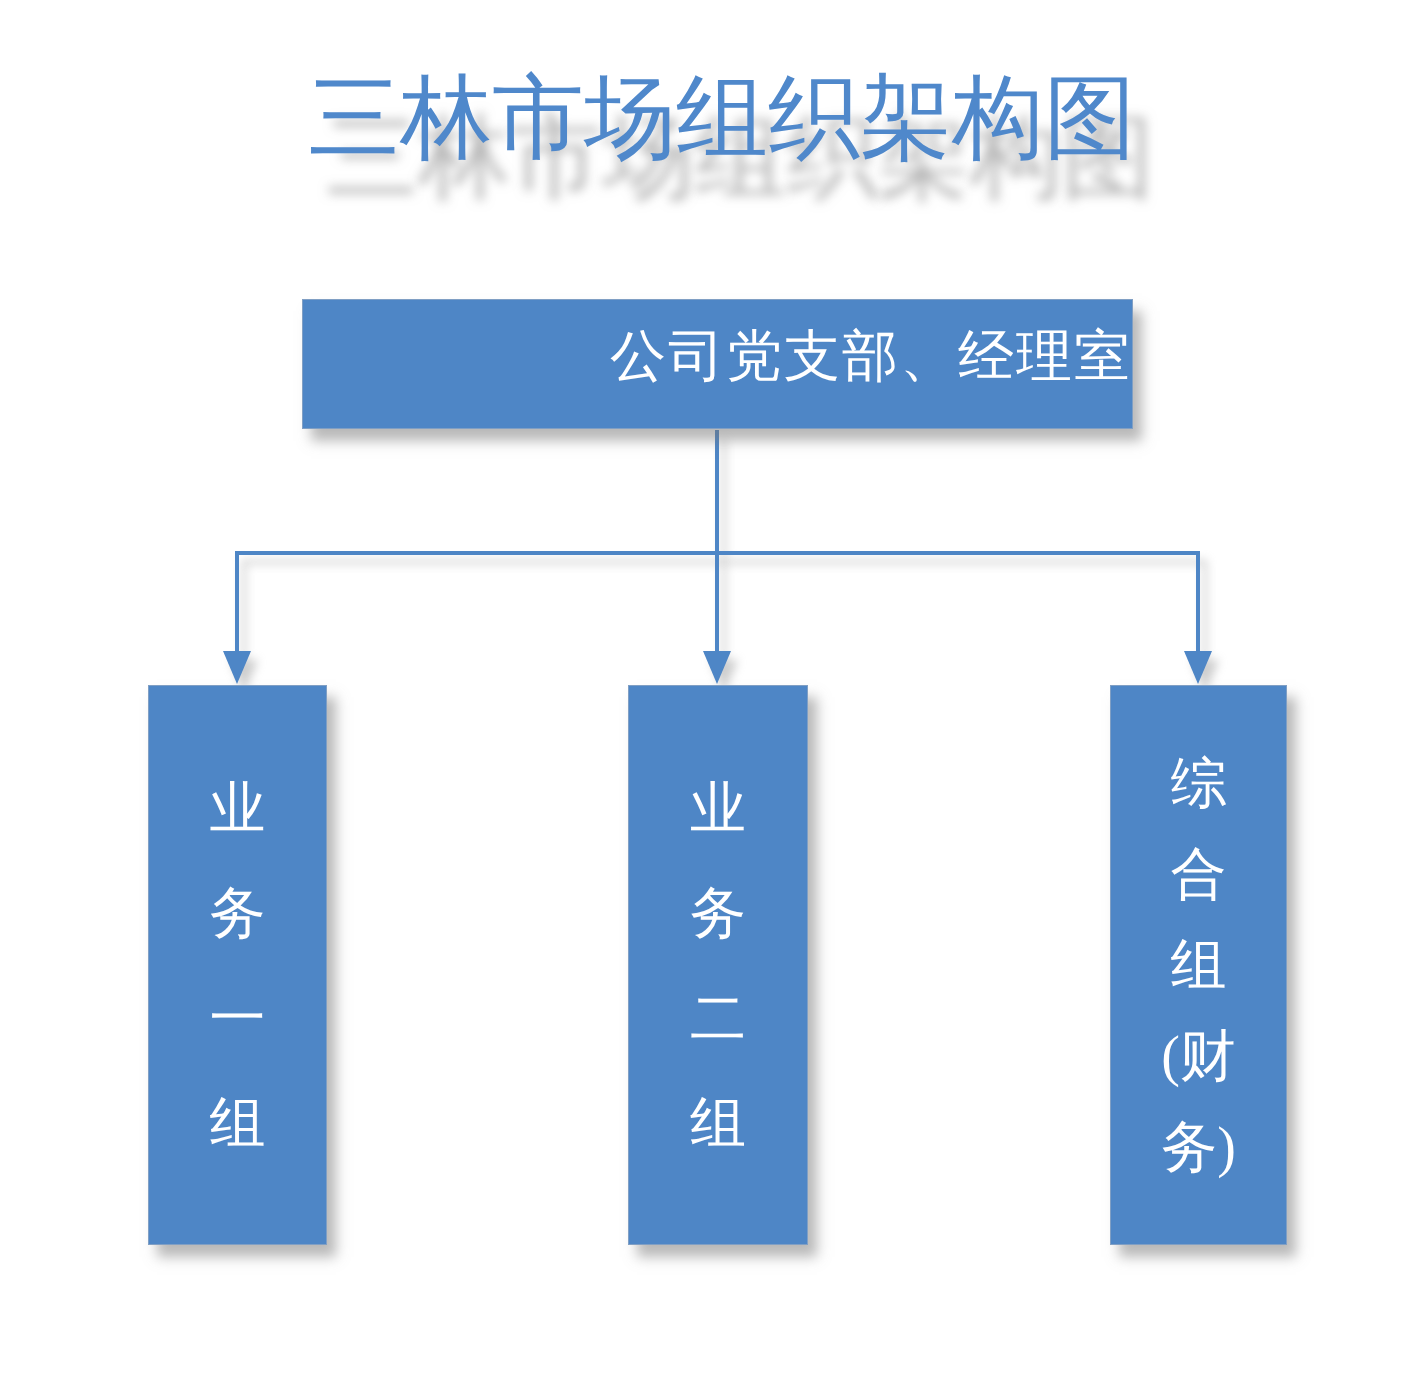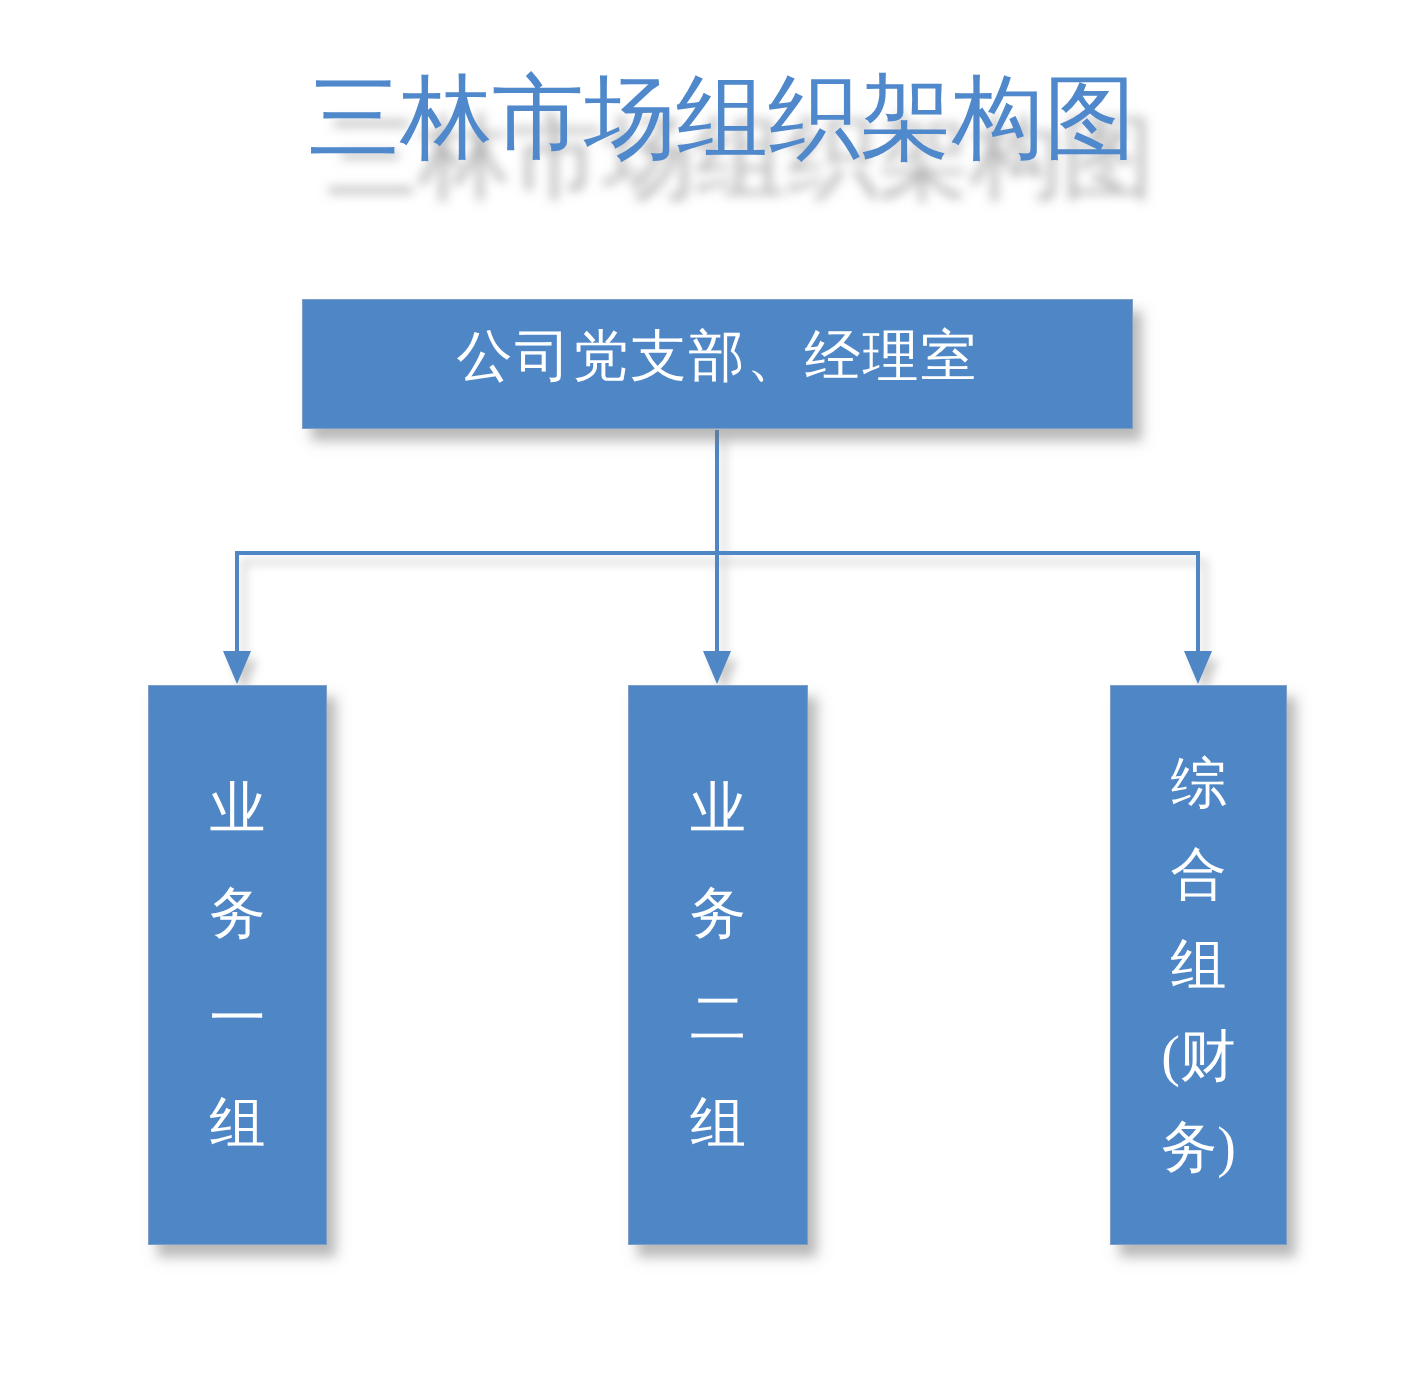--- a/index.html
+++ b/index.html
@@ -45,20 +45,21 @@
     display:flex;
     align-items:center;
     justify-content:center;
   }
   .root-box {
     left:302px; top:299px;
     width:831px; height:130px;
     font-size:56px;
     letter-spacing:2px;
     padding-bottom:14px;
+    justify-content:flex-end;
   }
   .group {
     top:685px;
     width:179px; height:560px;
     font-size:56px;
     flex-direction:column;
   }
   .group .vchar { display:block; line-height:1; white-space:nowrap; }
   .lines-4 { gap:49px; }
   .lines-5 { gap:35px; }

